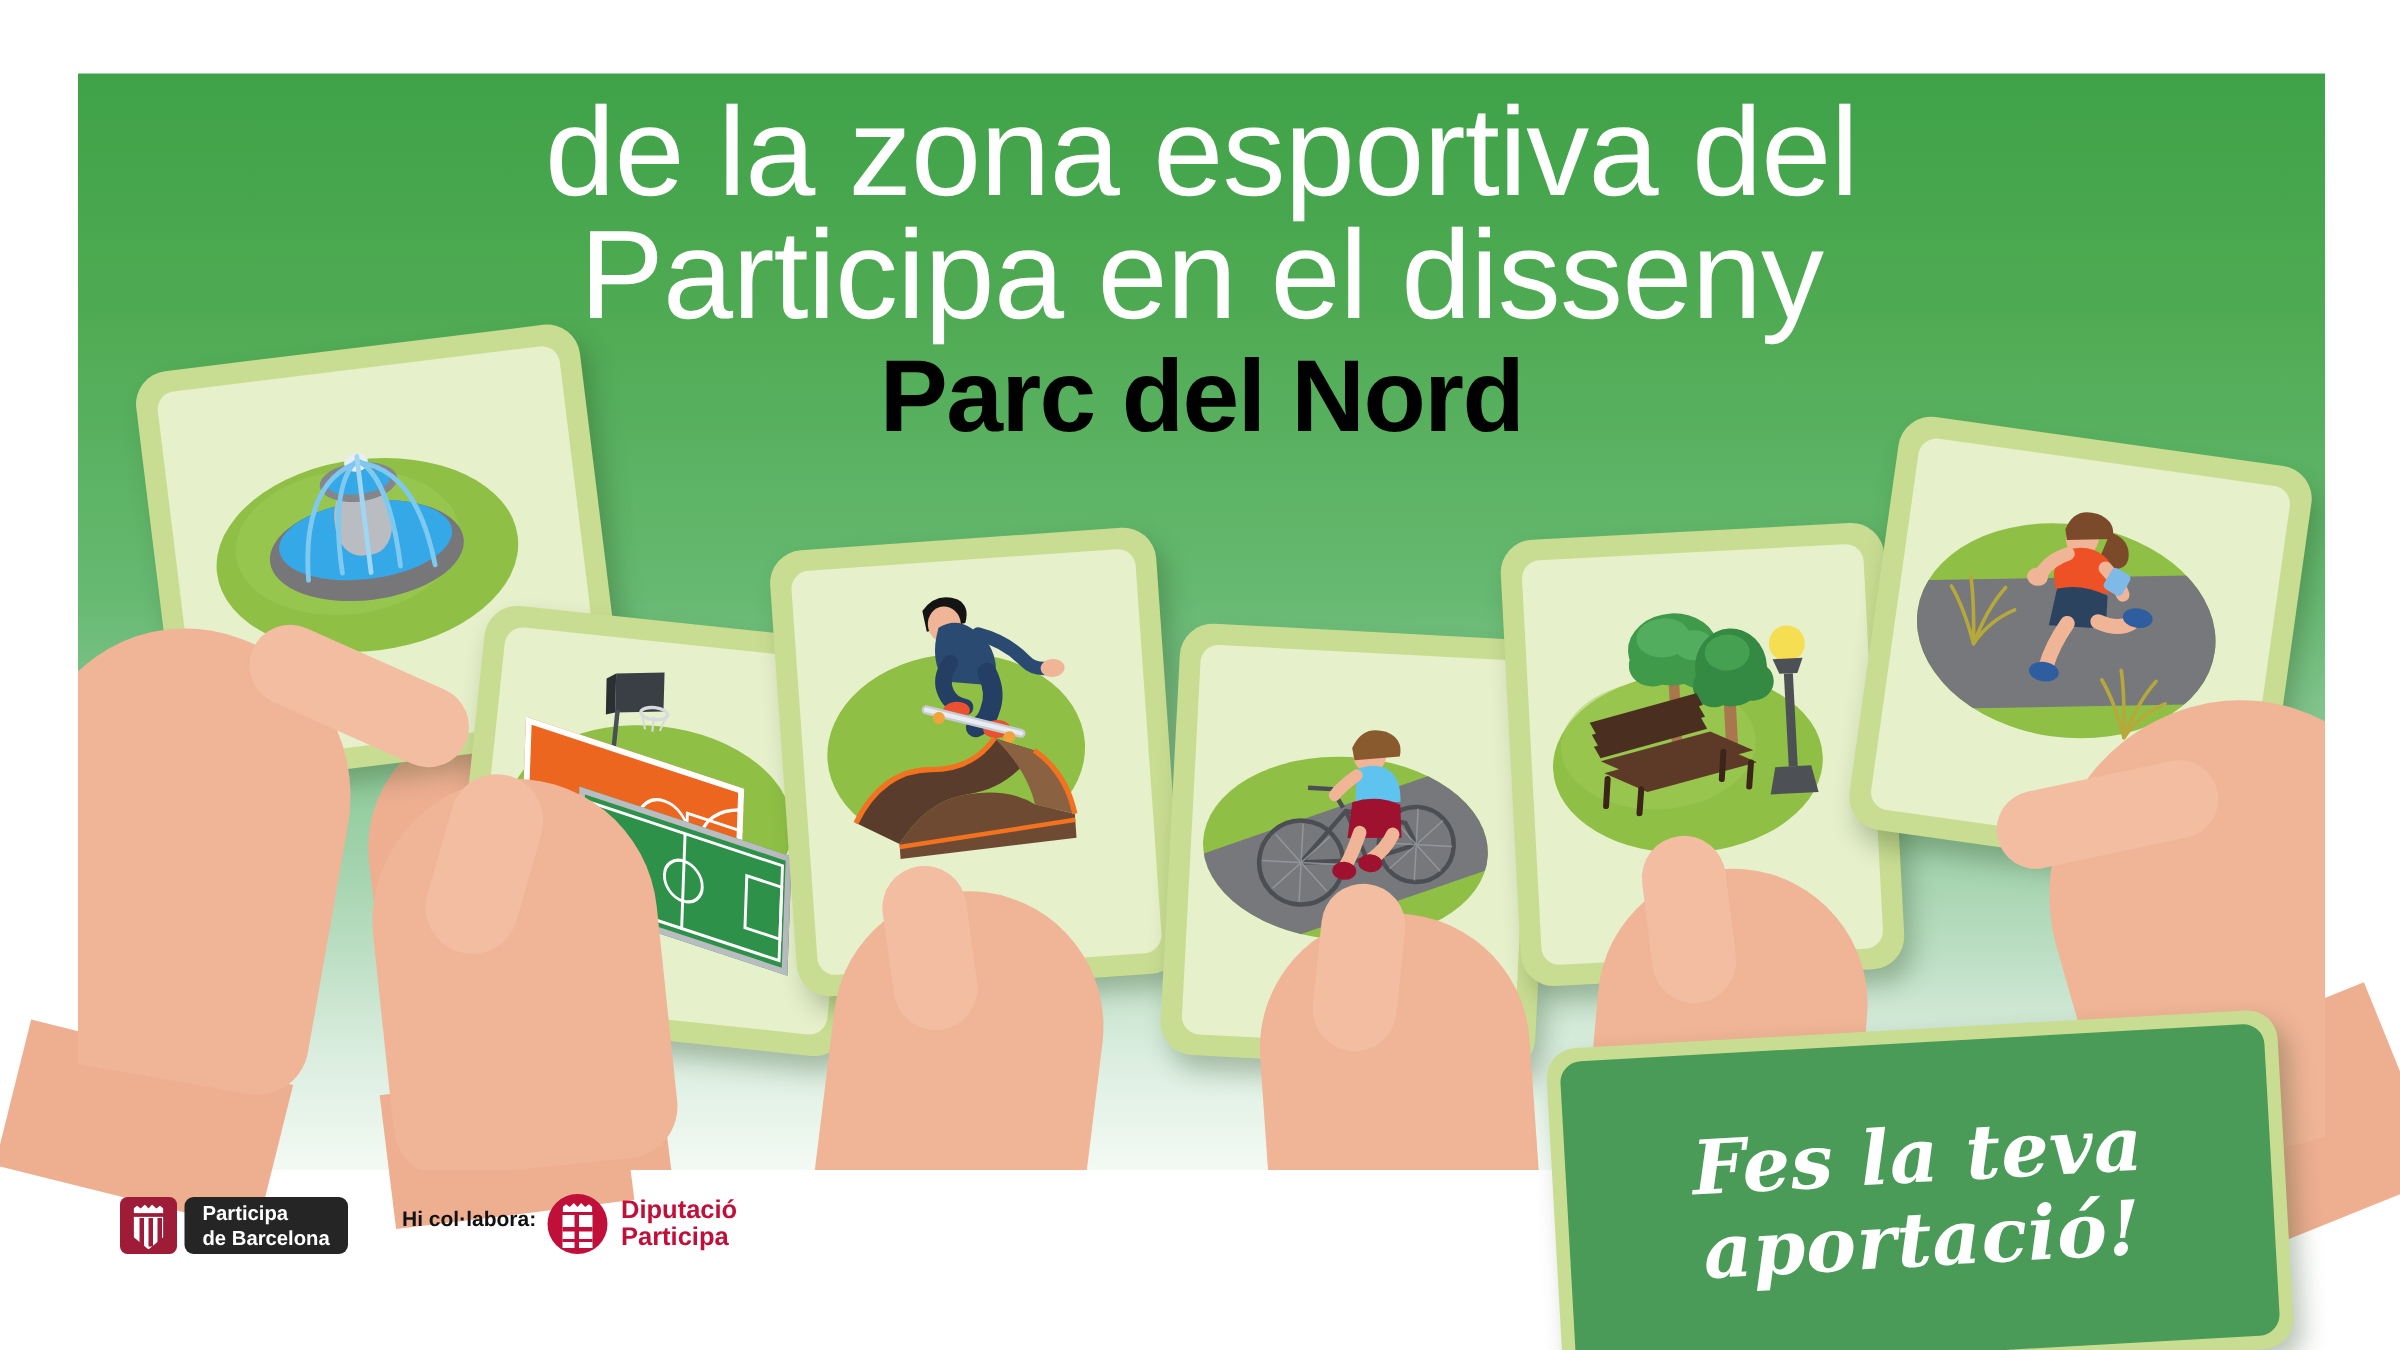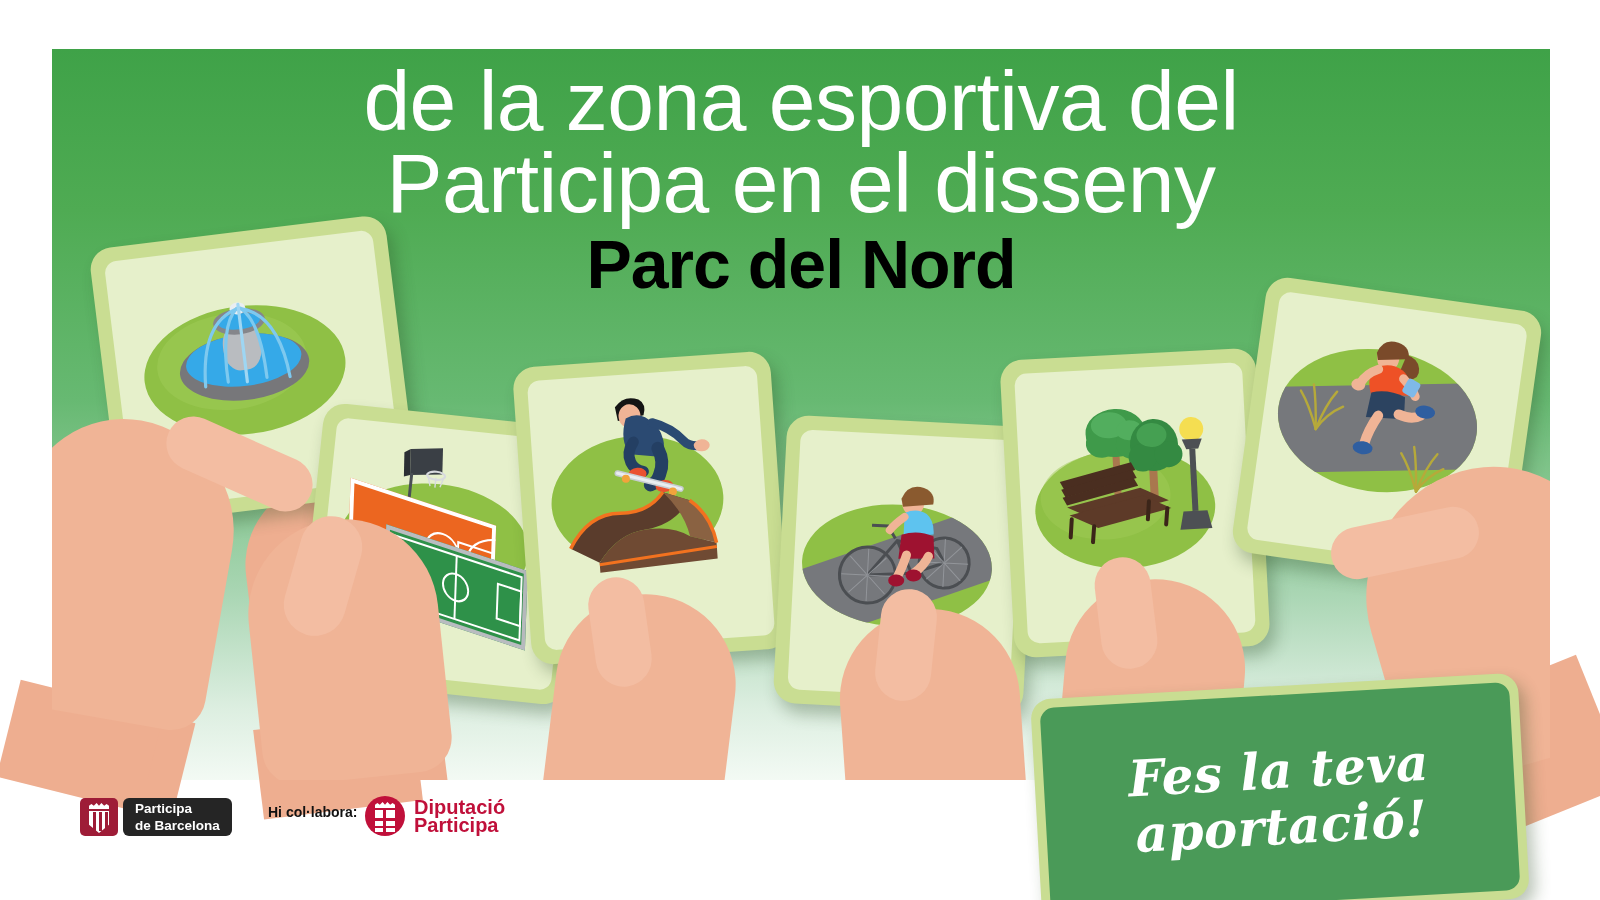--- a/index.html
+++ b/index.html
@@ -84,21 +84,21 @@
   }
 
   #collab-label{position:absolute;left:268px;top:24px;color:#111;font-size:14px;font-weight:bold;}
 
   #logo-diputacio{position:absolute;left:365px;top:16px;display:flex;align-items:center;}
   .dp-seal{width:40px;height:40px;border-radius:50%;background:#c0103a;position:relative;overflow:hidden;margin-right:9px;}
   .dp-crown{position:absolute;left:10px;top:6px;width:20px;height:6px;background:#fff;
     clip-path:polygon(0 100%,0 45%,12% 15%,24% 45%,38% 0,50% 45%,62% 0,76% 45%,88% 15%,100% 45%,100% 100%);}
   .dp-body{position:absolute;left:10px;top:14px;width:20px;height:22px;background:#fff;}
   .dp-bar{position:absolute;background:#c0103a;}
-  .dp-text{color:#c0103a;font-weight:bold;font-size:20px;line-height:18px;}
+  .dp-text{color:#c0103a;font-weight:bold;font-size:17px;line-height:18px;}
 </style>
 </head>
 <body>
 
 <div id="stage">
 
   <div id="panel">
 
     <div class="arm" style="left:-60px;top:380px;width:190px;height:400px;border-radius:90px 90px 0 0;transform:rotate(14deg);"></div>
 

